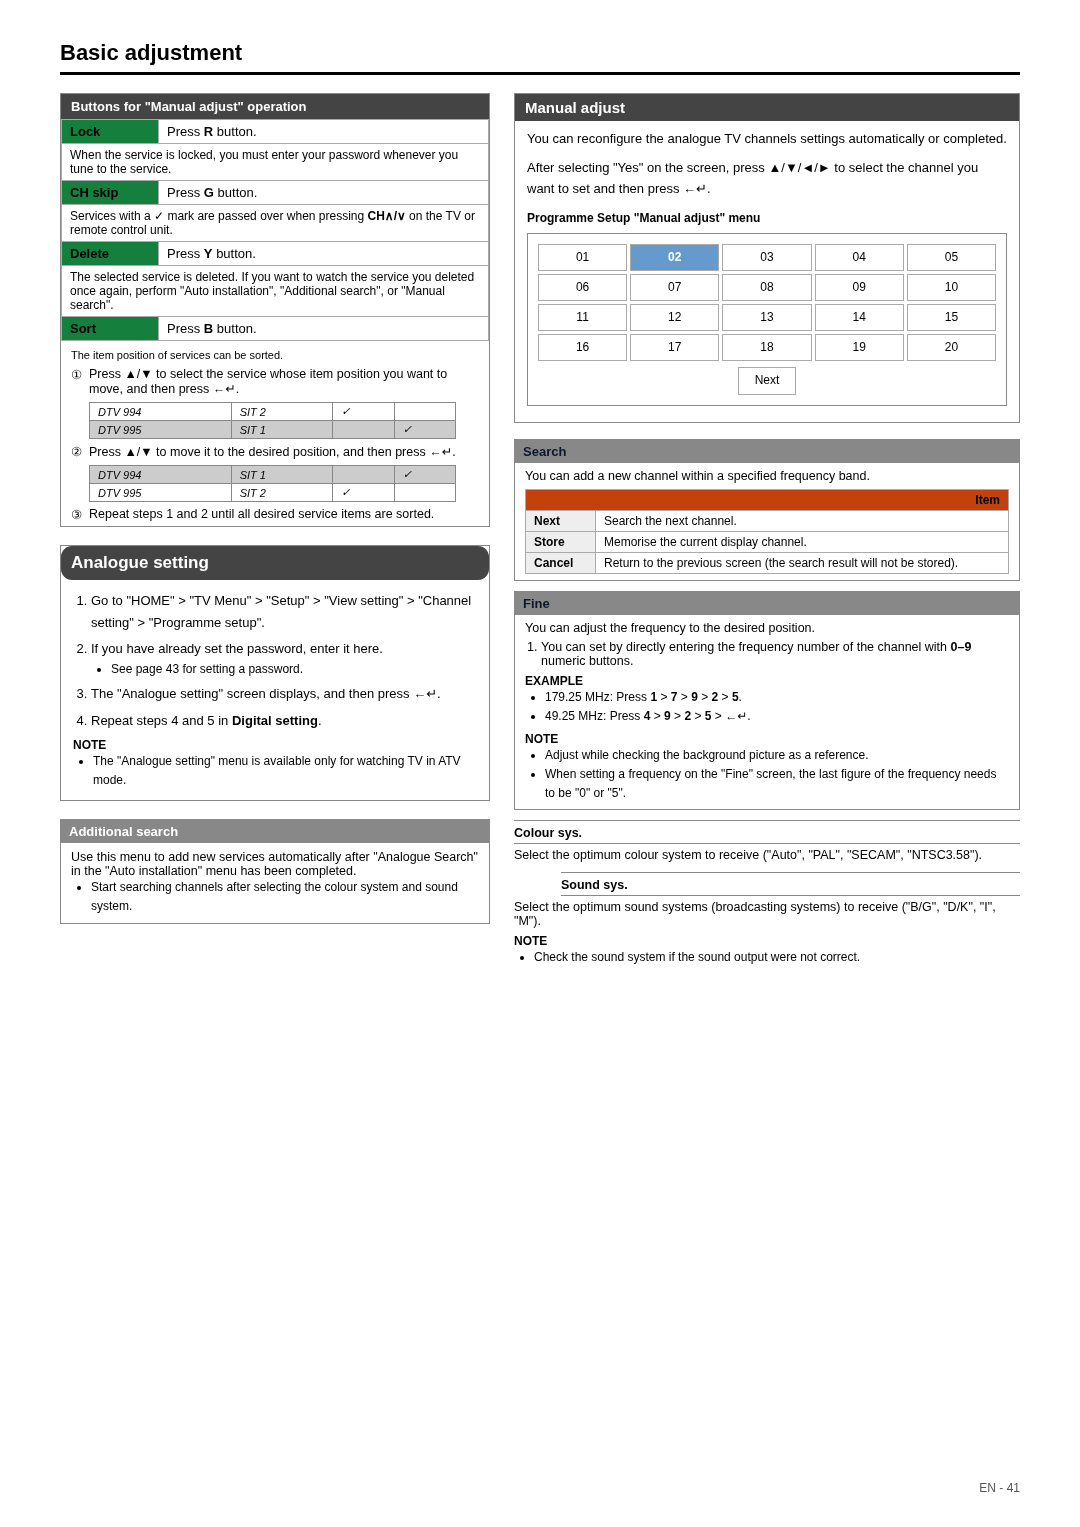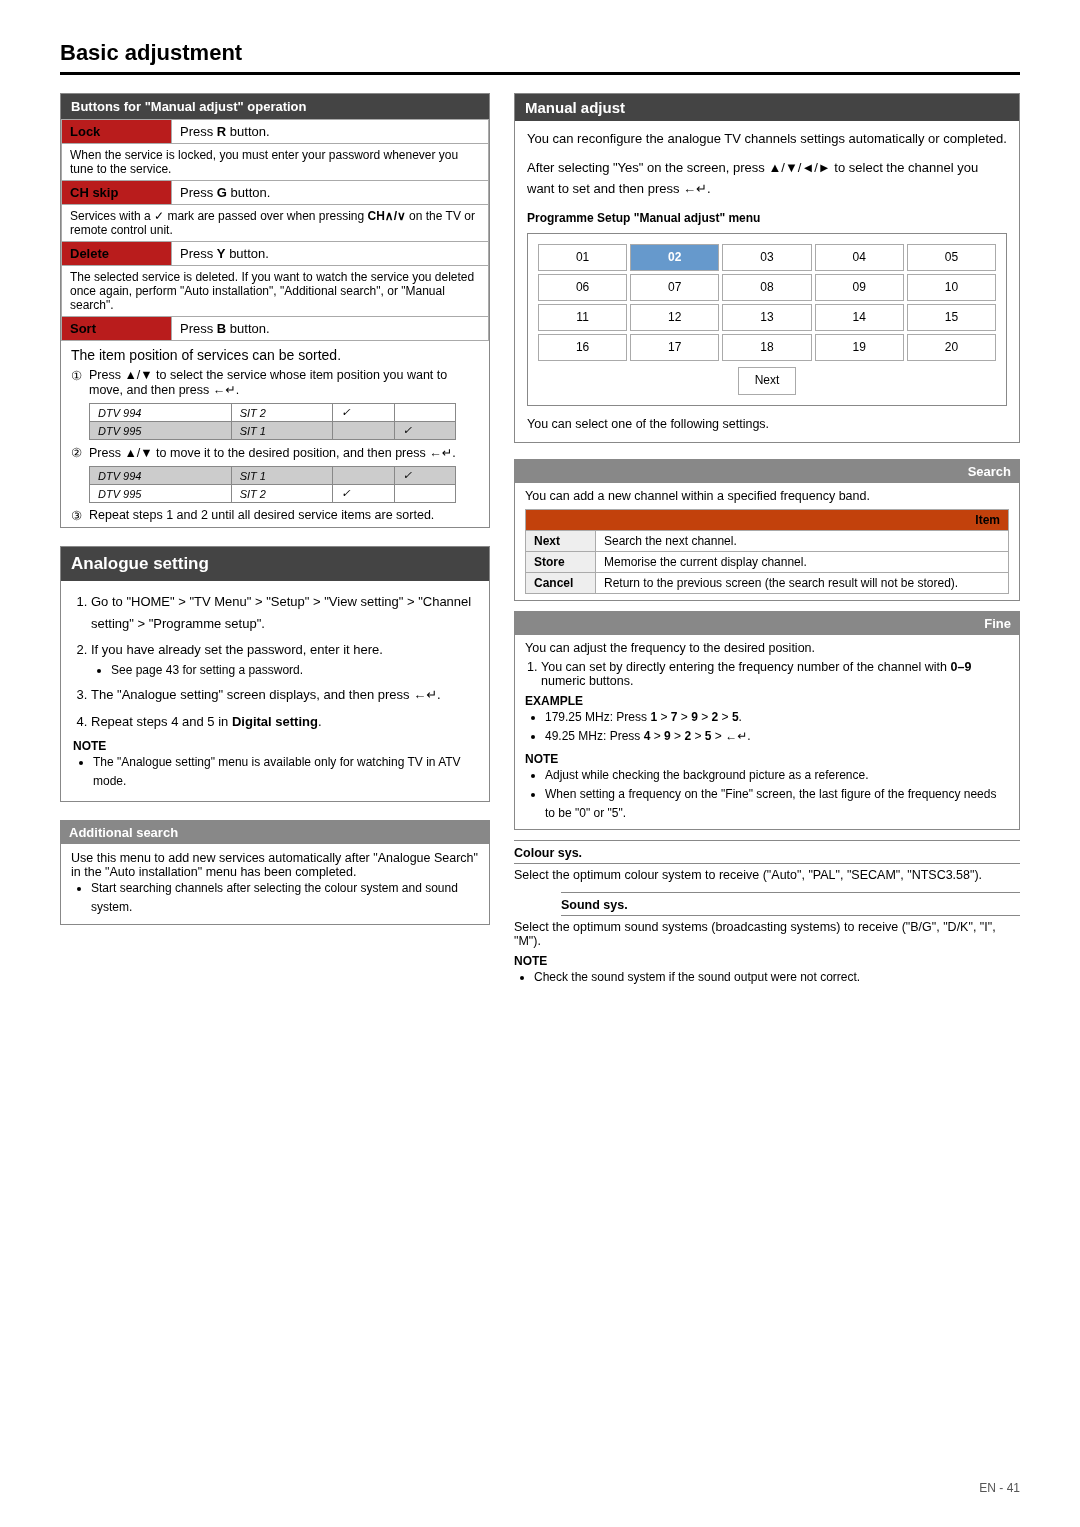--- a/index.html
+++ b/index.html
@@ -52,22 +52,22 @@
       border-collapse: collapse;
       margin-bottom: 0;
     }
     .btn-table td {
       padding: 4px 8px;
       vertical-align: top;
       font-size: 13px;
     }
     .btn-table .label-cell {
       font-weight: bold;
-      width: 110px;
-      background: #b91c1c;
+      width: 97px;
+      background: #15803d;
       border: 1px solid #aaa;
     }
     .btn-table .desc-cell {
       border: 1px solid #aaa;
       background: #fff;
     }
     .btn-table .full-row td {
       border: 1px solid #aaa;
       font-size: 12px;
       background: #fff;
@@ -90,20 +90,21 @@
     .analogue-section {
       border: 1.5px solid #888;
       margin-bottom: 18px;
     }
     .analogue-header {
       background: #444;
       color: #fff;
       font-weight: bold;
       font-size: 17px;
       padding: 7px 10px;
+      border-radius: 11px;
     }
     .analogue-body {
       padding: 10px 12px;
     }
     .analogue-body ol {
       margin-left: 18px;
       font-size: 13px;
       line-height: 1.7;
     }
     .analogue-body ol li {
@@ -190,25 +191,24 @@
     .prog-next-row {
       text-align: center;
     }
     
     .right-sub {
       border: 1px solid #888;
       margin-bottom: 10px;
     }
     .right-sub-header {
       background: #888;
-      color: #ffffff;
+      color: #0f172a;
       font-weight: bold;
       font-size: 13px;
       padding: 4px 8px;
-      text-align: right;
     }
     .right-sub-body {
       padding: 6px 10px;
       font-size: 12.5px;
     }
     .search-table {
       width: 100%;
       border-collapse: collapse;
       font-size: 12px;
       margin: 0;
@@ -295,21 +295,21 @@
           <tr class="full-row">
             <td colspan="2" style="padding:4px 8px; font-size:12px;">The selected service is deleted. If you want to watch the service you deleted once again, perform "Auto installation", "Additional search", or "Manual search".</td>
           </tr>
           <tr>
             <td class="label-cell"><b>Sort</b></td>
             <td class="desc-cell">Press <b>B</b> button.</td>
           </tr>
         </tbody>
           </table>
         <div style="padding:6px 10px 4px 10px;">
-          <span style="font-size:14px;">The item position of services can be sorted.</span>
+          <span style="font-size:11px;">The item position of services can be sorted.</span>
           <div style="margin-top:5px; font-size:12.5px;">
             <div style="display:flex; gap:4px; margin-bottom:3px;">
               <span style="min-width:14px;">①</span>
               <span>Press ▲/▼ to select the service whose item position you want to move, and then press ←↵.</span>
             </div>
 
             <table class="small-table" style="margin-left:18px; margin-bottom:5px;">
               <tbody>
                   <tr>
                     <td>DTV 994</td>
@@ -417,21 +417,20 @@
             <div class="prog-cell">16</div>
             <div class="prog-cell">17</div>
             <div class="prog-cell">18</div>
             <div class="prog-cell">19</div>
             <div class="prog-cell">20</div>
           </div>
           <div class="prog-next-row">
             <span class="prog-next">Next</span>
           </div>
         </div>
-        <p style="margin-top:6px; font-size:12.5px;">You can select one of the following settings.</p>
       </div>
     </div>
 
     <div class="right-sub">
       <div class="right-sub-header">Search</div>
       <div class="right-sub-body">
         <p style="margin-bottom:6px;">You can add a new channel within a specified frequency band.</p>
         <table class="search-table">
           <tbody>
               <tr>

